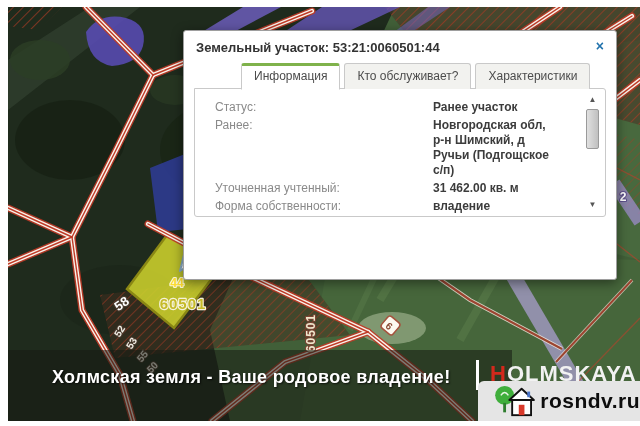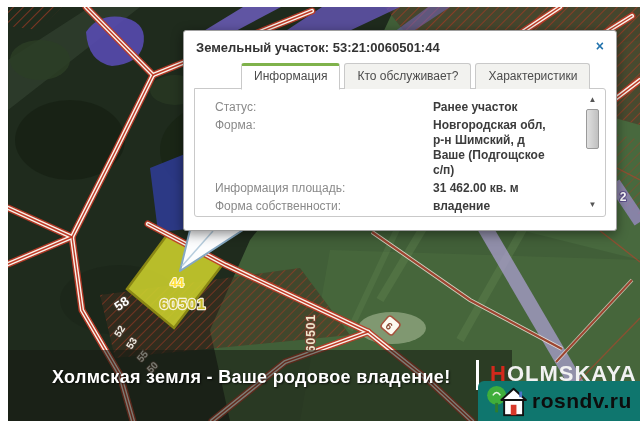--- a/index.html
+++ b/index.html
@@ -27,30 +27,30 @@
     position:absolute; left:468px; top:10px; height:30px; line-height:28px;
     border-left:3px solid #ffffff; padding-left:11px;
     font-size:22px; font-weight:bold; letter-spacing:1px; white-space:nowrap;
   }
   .brand .b1{color:#d2291c;}
   .brand .b2{color:#f2f2f2;}
 
   
   .watermark{
     position:absolute; left:470px; top:374px; width:162px; height:40px;
-    background:#0f766e; border-top-left-radius:6px; z-index:6;
-    display:flex; align-items:center; padding-left:7px; box-sizing:border-box;
+    background:#e5e5e5; border-top-left-radius:6px; z-index:6;
+    display:flex; align-items:center; padding-left:7px; box-sizing:border-box;justify-content:flex-end;
   }
   .watermark .wm-text{
     font-size:21px; font-weight:bold; color:#0d0d0d; letter-spacing:.5px; margin-left:3px;
   }
 
   
   .popup{
-    position:absolute; left:183px; top:30px; width:434px; height:201px;
+    position:absolute; left:183px; top:30px; width:434px; height:250px;
     background:#ffffff; border:1px solid #9e9e9e; border-radius:3px;
     box-shadow:0 3px 12px rgba(0,0,0,.45); z-index:10; box-sizing:border-box;
   }
   .title-row{
     display:flex; justify-content:space-between; align-items:flex-start;
     padding:9px 12px 6px 12px;
   }
   .popup-title{font-size:13px; font-weight:bold; color:#333;}
   .popup-close{
     color:#2273ad; font-size:14px; font-weight:bold; line-height:13px; cursor:pointer;
@@ -240,25 +240,25 @@
       <div class="tab active">Информация</div>
       <div class="tab">Кто обслуживает?</div>
       <div class="tab">Характеристики</div>
     </div>
     <div class="panel">
       <div class="row">
         <span class="lbl">Статус:</span>
         <span class="val">Ранее участок</span>
       </div>
       <div class="row">
-        <span class="lbl">Форма:</span>
-        <span class="val">Новгородская обл, р-н Шимский, д Ваше (Подгощское с/п)</span>
-      </div>
-      <div class="row">
-        <span class="lbl">Информация площадь:</span>
+        <span class="lbl">Ранее:</span>
+        <span class="val">Новгородская обл, р-н Шимский, д Ручьи (Подгощское с/п)</span>
+      </div>
+      <div class="row">
+        <span class="lbl">Уточненная учтенный:</span>
         <span class="val">31 462.00 кв. м</span>
       </div>
       <div class="row">
         <span class="lbl">Форма собственности:</span>
         <span class="val">владение</span>
       </div>
       <div class="scroll">
         <div class="arr up">▲</div>
         <div class="thumb"></div>
         <div class="arr down">▼</div>

